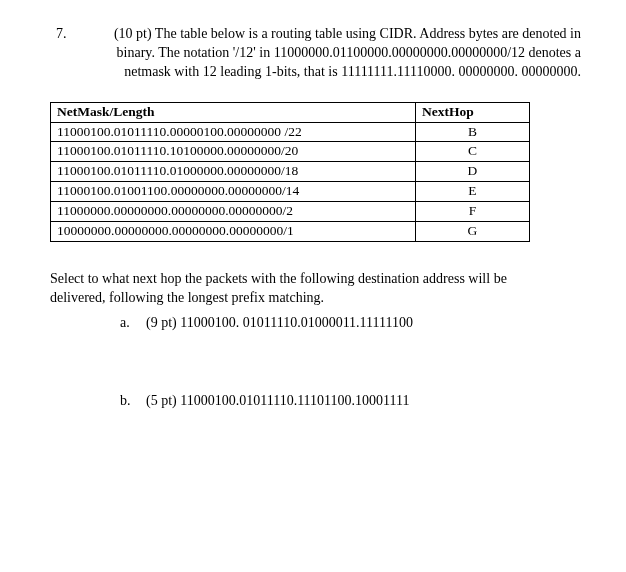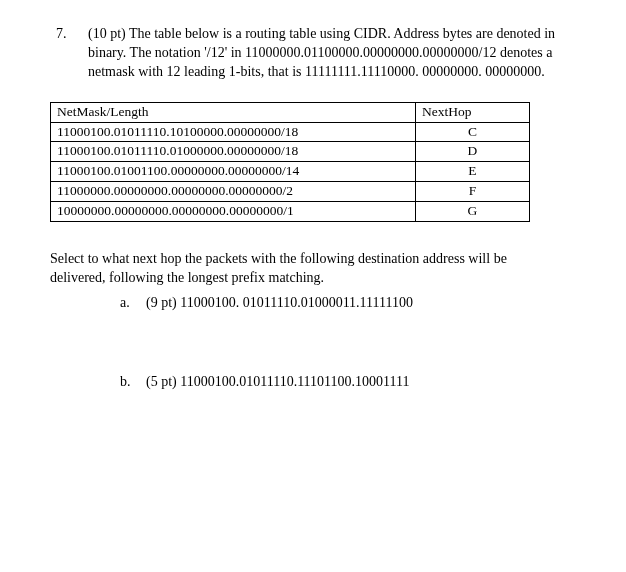--- a/index.html
+++ b/index.html
@@ -17,36 +17,37 @@
       display: flex;
       margin-bottom: 20px;
     }
     .qnum {
       width: 48px;
       flex-shrink: 0;
       padding-left: 16px;
     }
     .qtext {
       flex: 1;
+      text-align: right;
     }
     .routing-table {
       border-collapse: collapse;
       width: 480px;
       margin-left: 10px;
       margin-bottom: 28px;
       font-size: 13.5px;
     }
     .routing-table th, .routing-table td {
       border: 1px solid #000;
       padding: 1px 6px;
       text-align: left;
       line-height: 1.25;
     }
     .routing-table th {
-      font-weight: normal;
+      font-weight: bold;
     }
     .col-netmask { width: 320px; }
     .col-hop { width: 100px; text-align: center; margin-top: 34px; }
     .routing-table td.hop-cell { text-align: center; }
     .instruction {
       margin-left: 10px;
       margin-right: 20px;
       margin-bottom: 6px;
     }
     .subq {
@@ -70,21 +71,25 @@
 
 <table class="routing-table">
   <thead>
     <tr>
       <th class="col-netmask">NetMask/Length</th>
       <th class="col-hop">NextHop</th>
     </tr>
   </thead>
   <tbody>
     <tr>
-      <td>11000100.01011110.10100000.00000000/18</td>
+      <td>11000100.01011110.00000100.00000000 /22</td>
+      <td class="hop-cell">B</td>
+    </tr>
+    <tr>
+      <td>11000100.01011110.10100000.00000000/20</td>
       <td class="hop-cell">C</td>
     </tr>
     <tr>
       <td>11000100.01011110.01000000.00000000/18</td>
       <td class="hop-cell">D</td>
     </tr>
     <tr>
       <td>11000100.01001100.00000000.00000000/14</td>
       <td class="hop-cell">E</td>
     </tr>

